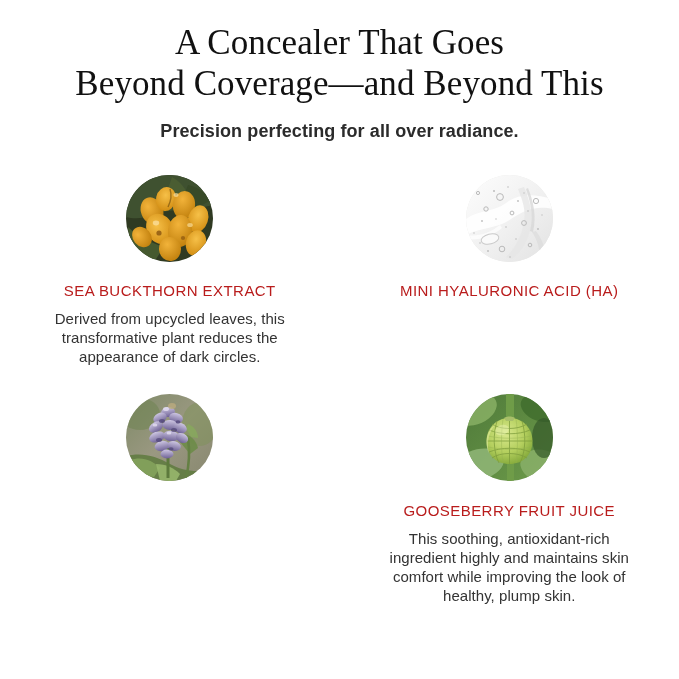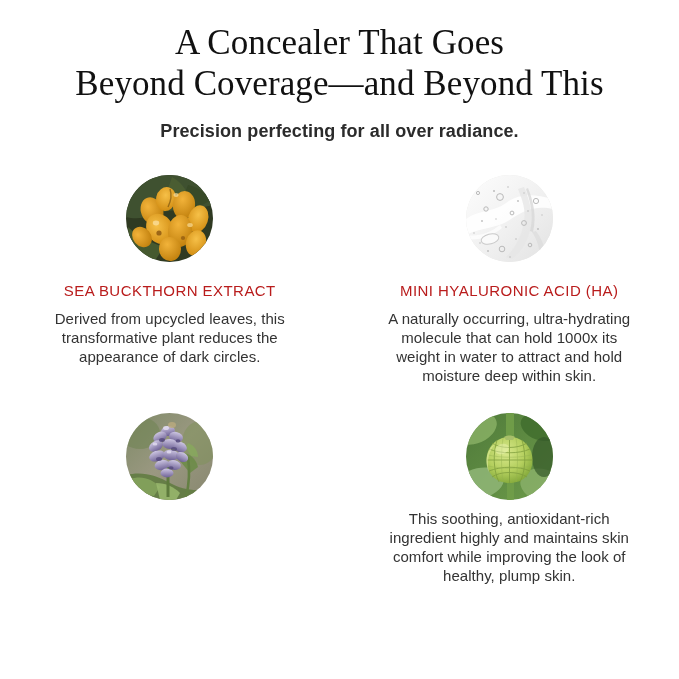--- a/index.html
+++ b/index.html
@@ -199,21 +199,20 @@
               <circle cx="44" cy="82" r=".8"></circle>
               <circle cx="8" cy="58" r=".7"></circle>
             <circle cx="58" cy="18" r=".7"></circle>
               <circle cx="76" cy="40" r=".7"></circle>
               <circle cx="14" cy="68" r=".8"></circle>
           </g>
           <path d="M70 56c6 8 10 18 10 28h-6c0-10-3-20-8-27z" fill="#dcdcdc" opacity=".7"></path>
         </svg>
       </div>
       <div class="ing-title">MINI HYALURONIC ACID (HA)</div>
-      <div class="ing-desc">A naturally occurring, ultra-hydrating molecule that can hold 1000x its weight in water to attract and hold moisture deep within skin.</div>
     </div>
 
     <div class="cell row2">
       <div class="thumb">
         <svg viewBox="0 0 87 87" preserveAspectRatio="xMidYMid slice" aria-hidden="true">
           <defs>
             <linearGradient id="lbg" x1="0" y1="0" x2="1" y2="1">
               <stop offset="0%" stop-color="#7e8a66"></stop>
                 <stop offset="50%" stop-color="#9a9881"></stop>
                 <stop offset="100%" stop-color="#87876e"></stop>
@@ -302,17 +301,18 @@
             <path d="M37 25c-2 14-2 30 0 44"></path>
             <path d="M50 25c2 14 2 30 0 44"></path>
             <path d="M22 42c14 3 30 3 43 0"></path>
             <path d="M22 53c14 3 30 3 43 0"></path>
           </g>
           <path d="M30 30c-6 6-8 14-8 20 0 3 0 6 1 9-4-8-4-22 7-29z" fill="#e3efa6" opacity=".55"></path>
           <ellipse cx="36" cy="36" rx="7" ry="5" transform="rotate(-20 36 36)" fill="#eaf4b4" opacity=".45"></ellipse>
           <path d="M38 24c3-2 8-2 11 0l-2 3h-7z" fill="#a8bf6a"></path>
         </svg>
       </div>
+      <div class="ing-title">GOOSEBERRY FRUIT JUICE</div>
       <div class="ing-desc">This soothing, antioxidant-rich ingredient highly and maintains skin comfort while improving the look of healthy, plump skin.</div>
     </div>
 
   </div>
 </div>
 
 </body></html>

